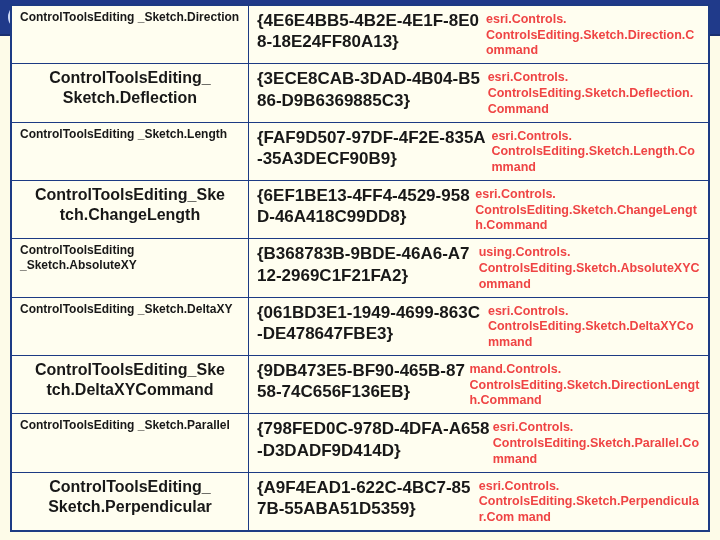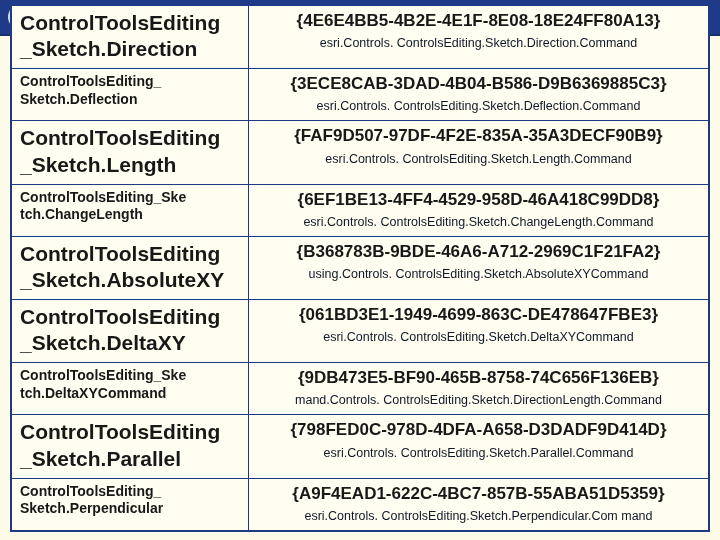--- a/index.html
+++ b/index.html
@@ -78,47 +78,47 @@
   table.grid col.c1 { width: 34%; }
   table.grid col.c2 { width: 66%; }
   table.grid td {
     border: 1.5px solid #1d3b84;
     vertical-align: top;
     padding: 4px 8px 4px 8px;
     font-size: 12px;
     line-height: 1.25;
   }
   .tool-name {
-    font-size: 21px;
+    font-size: 12px;
     font-weight: 700;
     color: #181818;
     word-break: break-word;
   }
   .tool-name.small {
-    font-size: 14px;
-    font-weight: 700;
+    font-size: 16px;
+    font-weight: 700;
+    text-align: center;
   }
   .guid {
     font-size: 17px;
     font-weight: 700;
     color: #181818;
     word-break: break-all;
   }
   .progid {
     font-size: 12.5px;
-    font-weight: 400;
-    color: #0f172a;
+    font-weight: 700;
+    color: #ef4444;
     margin-top: 2px;
     word-break: break-word;
   }
   .right-cell {
     display: flex;
-    flex-direction: column;
+    flex-direction: row;
     gap: 3px;
-    text-align: center;
   }
 </style>
 </head>
 <body>
 
 <div class="page">
 
   <div class="header-band">
     <div class="header-inner">
       <div class="logo"></div>

